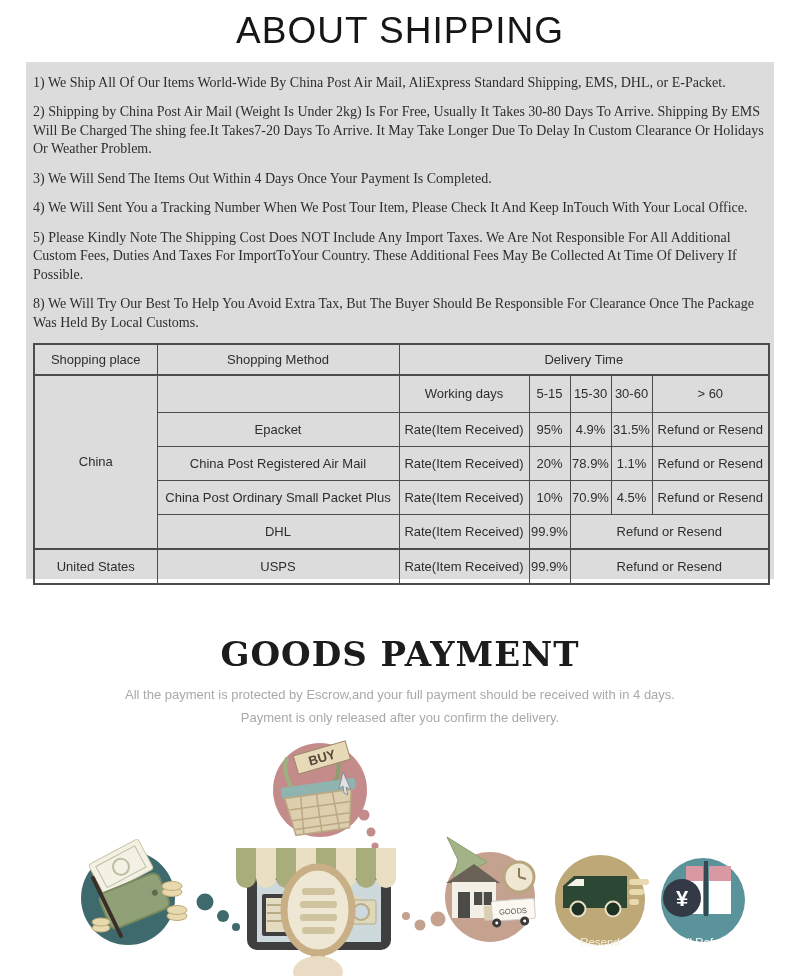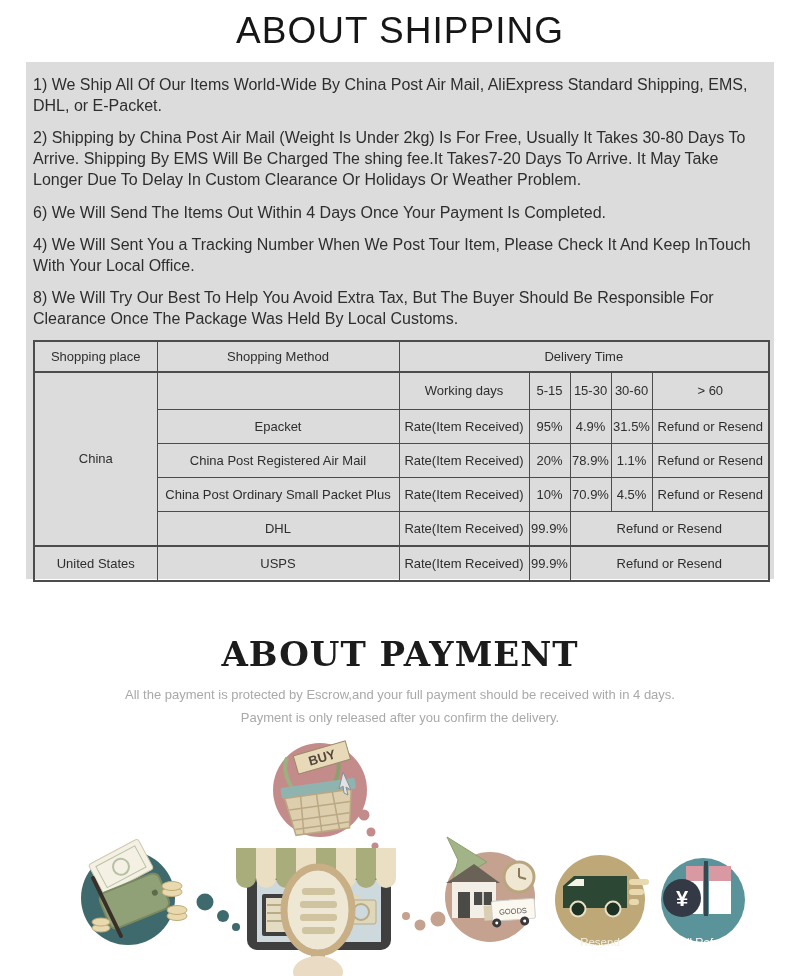--- a/index.html
+++ b/index.html
@@ -9,21 +9,21 @@
   }
   .shipping-title{
     position:absolute;top:10px;left:0;width:800px;text-align:center;
     font-size:37px;font-weight:400;letter-spacing:1px;color:#161616;
   }
   .panel{
     position:absolute;top:62px;left:26px;width:748px;height:517px;
     background:#dcdcdc;box-sizing:border-box;padding:12px 7px 0 7px;
   }
   .panel p{
-    margin:0 0 11px 0;font-size:16px;line-height:1.32;color:#2e2e2e;
+    margin:0 0 11px 0;font-size:14px;line-height:1.32;color:#2e2e2e;font-family:Liberation Serif, serif;
   }
   table.ship{
     border-collapse:collapse;table-layout:fixed;width:735px;margin:4px 0 0 0;
     font-size:13px;color:#2e2e2e;border:2px solid #4c4c4c;
   }
   table.ship th, table.ship td{
     border:1px solid #4c4c4c;text-align:center;vertical-align:middle;
     padding:0 1px;height:33px;font-weight:normal;overflow:hidden;white-space:nowrap;
   }
   table.ship thead th{height:29px;border-bottom-width:2px;margin-left:7px;}
@@ -41,22 +41,23 @@
   svg text{font-family:"Liberation Sans", sans-serif;}
 </style>
 </head>
 <body>
 
 <div class="shipping-title">ABOUT SHIPPING</div>
 
 <div class="panel">
   <p>1) We Ship All Of Our Items World-Wide By China Post Air Mail, AliExpress Standard Shipping, EMS, DHL, or E-Packet.</p>
   <p>2) Shipping by China Post Air Mail (Weight Is Under 2kg) Is For Free, Usually It Takes 30-80 Days To Arrive. Shipping By EMS Will Be Charged The shing fee.It Takes7-20 Days To Arrive. It May Take Longer Due To Delay In Custom Clearance Or Holidays Or Weather Problem.</p>
-  <p>6) We Will Send The Items Out Within 4 Days Once Your Payment Is Completed.</p>
+  <p>3) We Will Send The Items Out Within 4 Days Once Your Payment Is Completed.</p>
   <p>4) We Will Sent You a Tracking Number When We Post Tour Item, Please Check It And Keep InTouch With Your Local Office.</p>
+  <p>5) Please Kindly Note The Shipping Cost Does NOT Include Any Import Taxes. We Are Not Responsible For All Additional Custom Fees, Duties And Taxes For ImportToYour Country. These Additional Fees May Be Collected At Time Of Delivery If Possible.</p>
   <p>8) We Will Try Our Best To Help You Avoid Extra Tax, But The Buyer Should Be Responsible For Clearance Once The Package Was Held By Local Customs.</p>
 
   <table class="ship">
     <colgroup>
       <col style="width:123px">
         <col style="width:242px">
         <col style="width:130px">
       <col style="width:41px">
         <col style="width:41px">
         <col style="width:41px">
@@ -113,21 +114,21 @@
         <td>United States</td>
         <td>USPS</td>
         <td>Rate(Item Received)</td>
         <td>99.9%</td>
         <td colspan="3">Refund or Resend</td>
       </tr>
     </tbody>
   </table>
 </div>
 
-<div class="payment-title">ABOUT PAYMENT</div>
+<div class="payment-title">GOODS PAYMENT</div>
 <div class="payment-sub">
   <div>All the payment is protected by Escrow,and your full payment should be received with in 4 days.</div>
   <div>Payment is only released after you confirm the delivery.</div>
 </div>
 
 <svg class="icons-strip" width="800" height="246" viewBox="0 0 800 246" xmlns="http://www.w3.org/2000/svg">
 
   <g>
     <circle cx="320" cy="60" r="47" fill="#c48b8b"></circle>
     <g transform="rotate(-8 318 75)">

